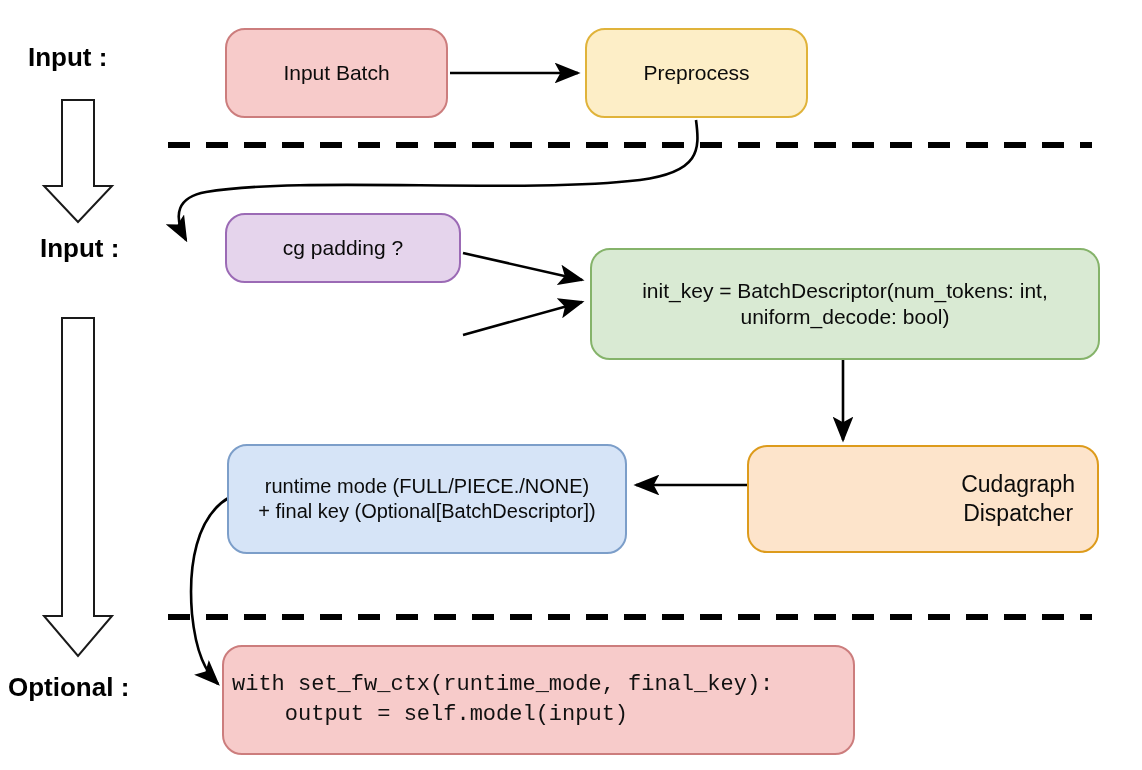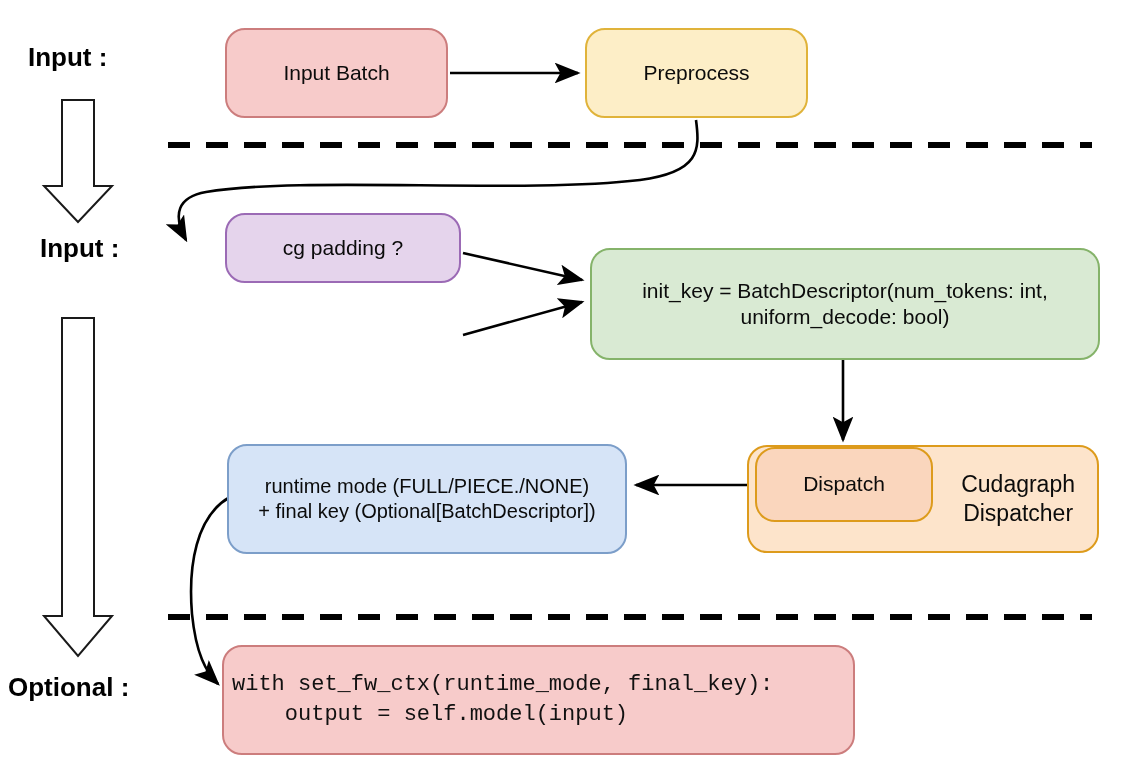--- a/index.html
+++ b/index.html
@@ -101,21 +101,20 @@
 
   <div class="node" style="left:585px; top:28px; width:223px; height:90px; background:#fdeec7; border-color:#e0b33a;">Preprocess</div>
 
 
   <div class="node" style="left:590px; top:232px; width:510px; height:112px; background:#d9ead3; border-color:#85b36a; white-space:pre-line;margin-top:16px;">init_key = BatchDescriptor(num_tokens: int,
 uniform_decode: bool)</div>
 
   <div class="node" style="left:747px; top:445px; width:352px; height:108px; background:#fde4cb; border-color:#dd9b1c; white-space:pre-line; justify-content:flex-end; padding-right:22px; font-size:23px;">Cudagraph
 Dispatcher</div>
 
-  <div class="node" style="left:755px; top:447px; width:178px; height:75px; background:#fad6bd; border-color:#dd9b1c;">Dispatch</div>
 
   <div class="node" style="left:227px; top:444px; width:400px; height:110px; background:#d6e4f7; border-color:#7c9ec9; white-space:pre-line; font-size:20px;">runtime mode (FULL/PIECE./NONE)
 + final key (Optional[BatchDescriptor])</div>
 
   <div class="node code" style="left:222px; top:645px; width:633px; height:110px; background:#f7cbca; border-color:#cc7d7d; ">with set_fw_ctx(runtime_mode, final_key):
     output = self.model(input)</div>
 
 </div>
 
 </body></html>

